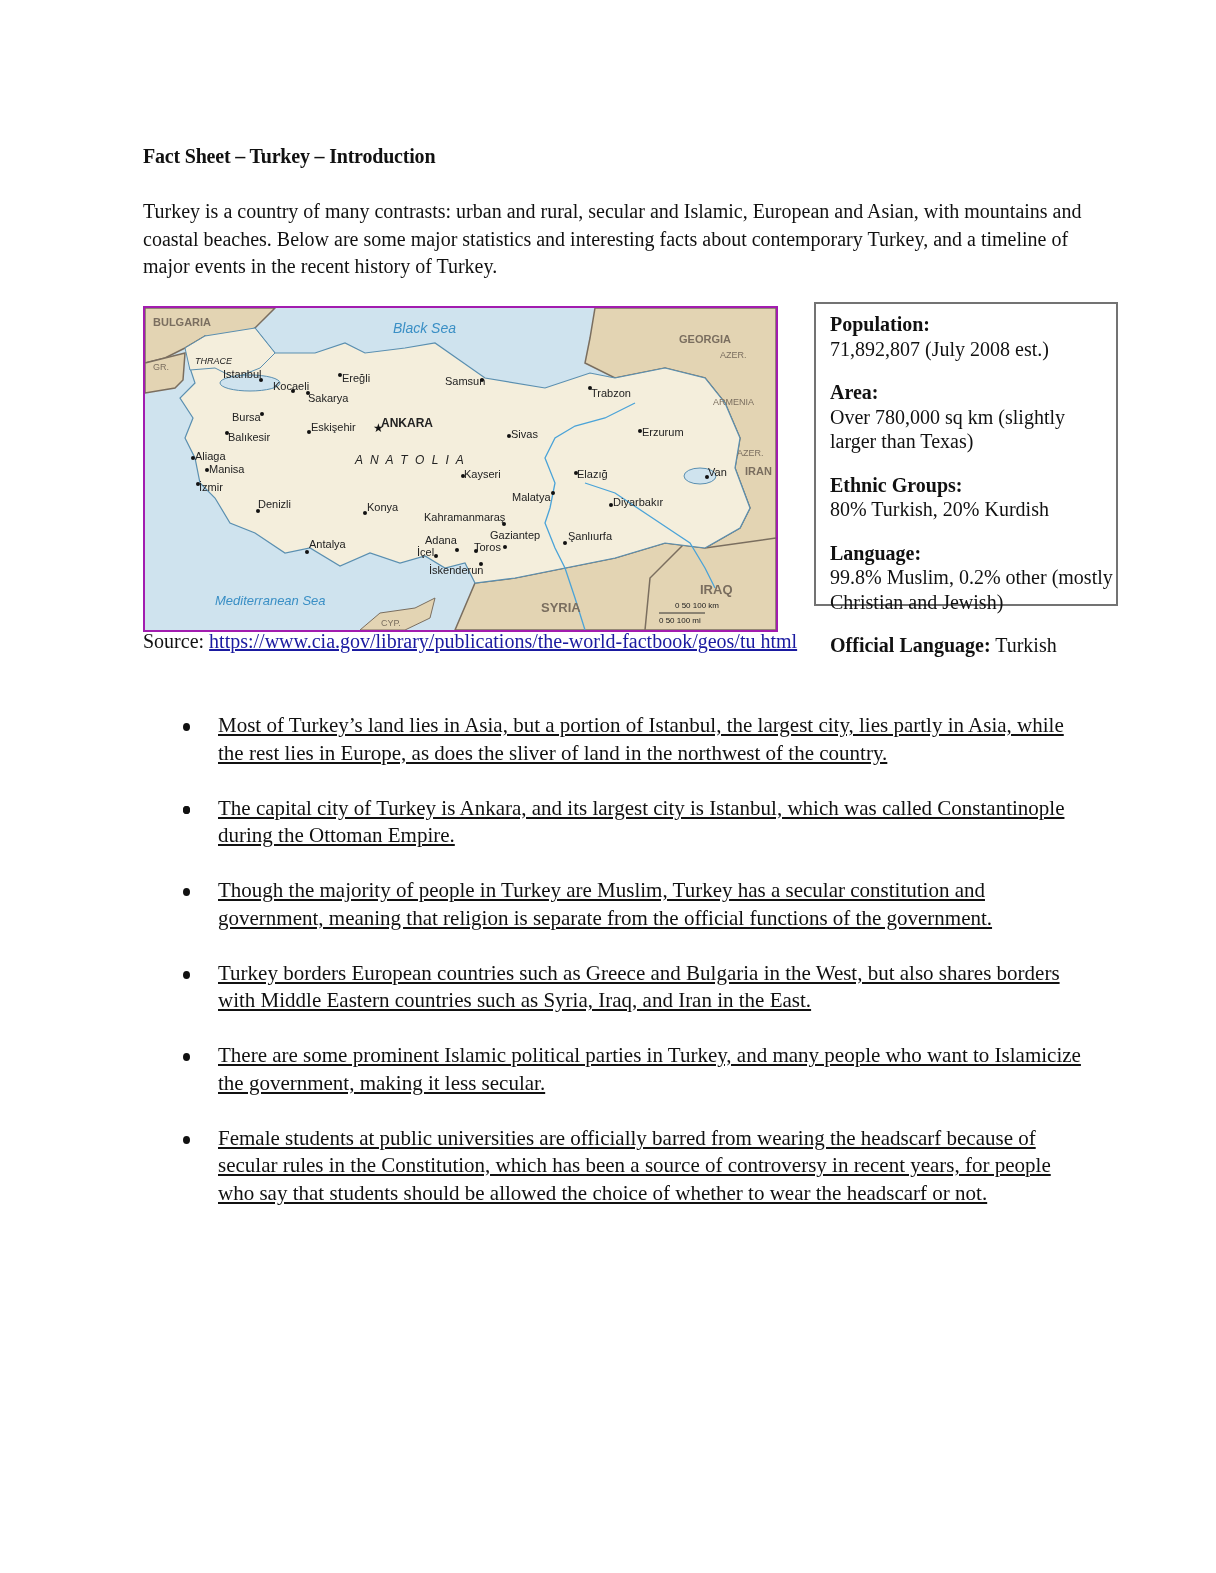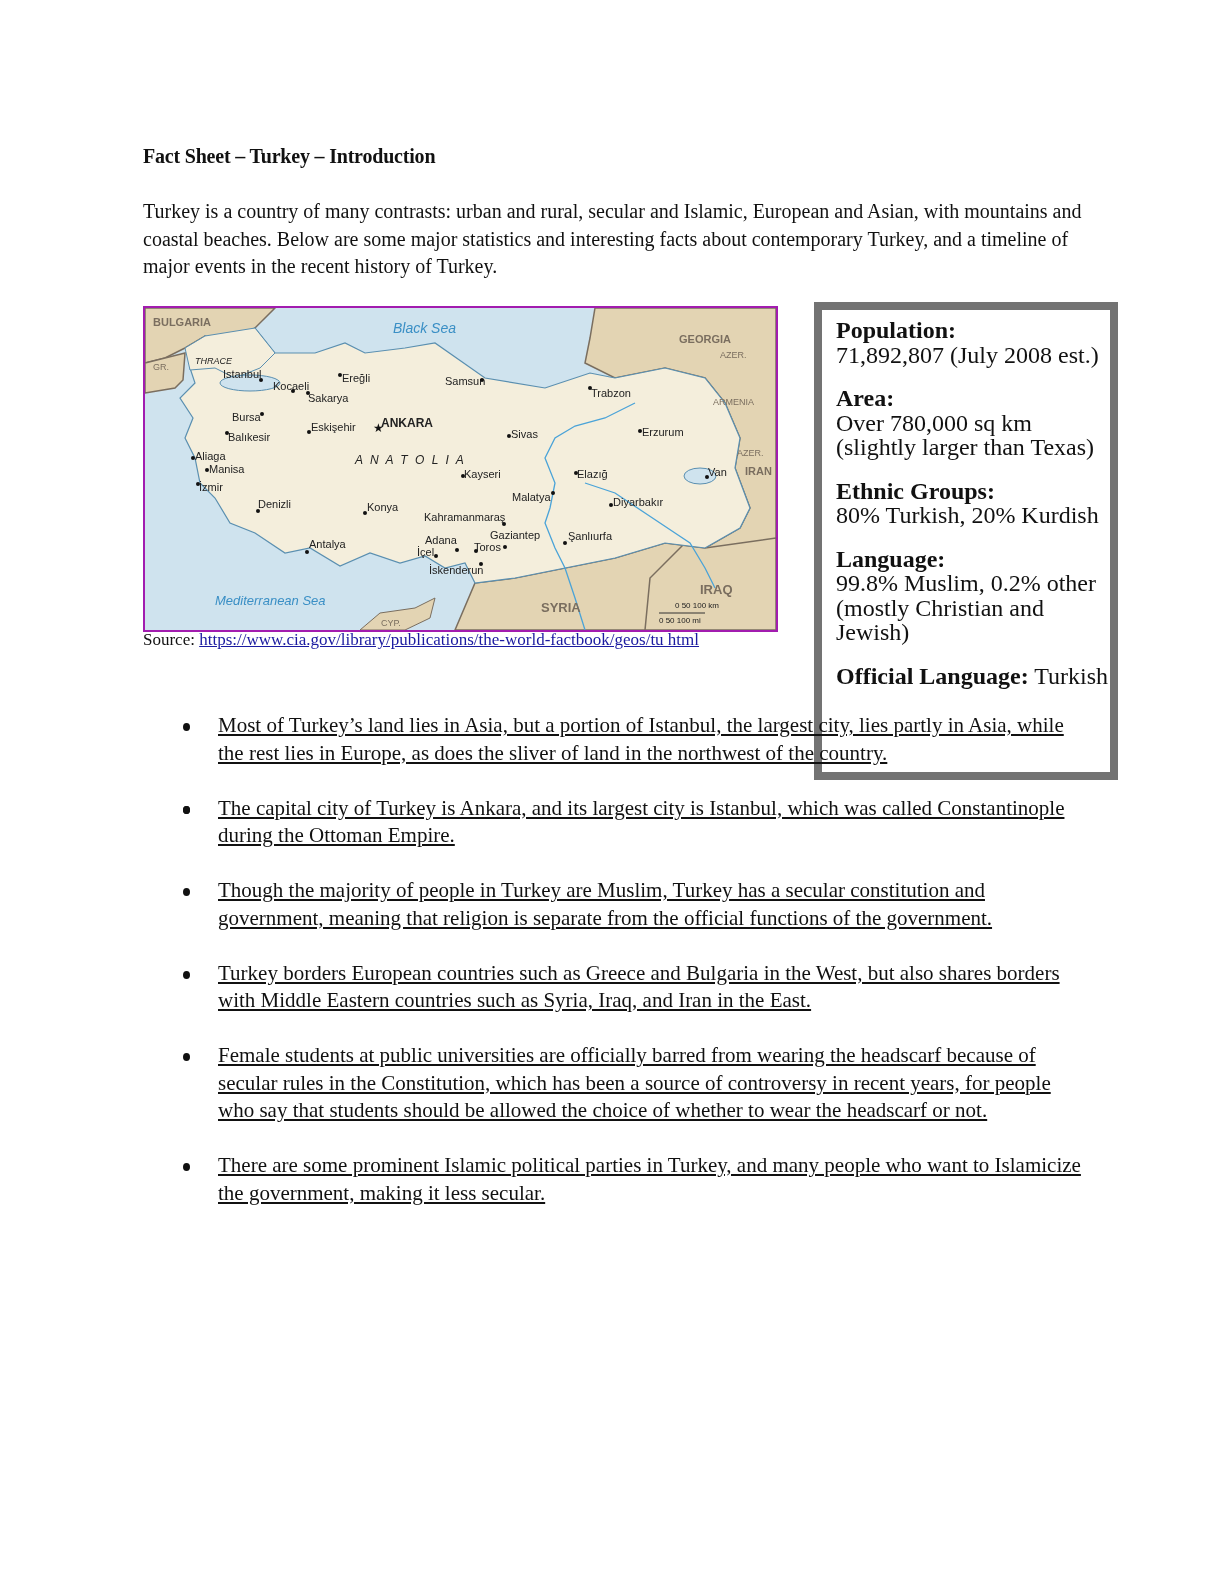--- a/index.html
+++ b/index.html
@@ -2,23 +2,23 @@
 <html><head>
 <meta charset="utf-8">
 <style>
   html, body { margin: 0; padding: 0; background: #ffffff; }
   body { width: 1216px; height: 1573px; position: relative; overflow: hidden;
          font-family: "Liberation Serif", "DejaVu Serif", serif; color: #111; }
   .title { position: absolute; left: 143px; top: 145px; font-size: 20px; font-weight: bold; letter-spacing: -0.2px; }
   .intro { position: absolute; left: 143px; top: 198px; width: 960px; font-size: 20px; line-height: 27.5px; }
   .map { position: absolute; left: 143px; top: 306px; width: 631px; height: 322px; border: 2px solid #a21caf; overflow: hidden; background: #86efac; }
   .map svg { display: block; }
-  .source { position: absolute; left: 143px; top: 630px; font-size: 17px; white-space: nowrap; }
+  .source { position: absolute; left: 143px; top: 630px; font-size: 20px; white-space: nowrap; }
   .source a { color: #1a1aa0; text-decoration: underline; }
-  .factbox { position: absolute; left: 814px; top: 302px; width: 304px; height: 478px; border: 8px solid #737373; box-sizing: border-box; padding: 8px 0 0 14px; font-size: 24px; line-height: 24.5px; }
+  .factbox { position: absolute; left: 814px; top: 302px; width: 304px; height: 304px; border: 2px solid #737373; box-sizing: border-box; padding: 8px 0 0 14px; font-size: 20px; line-height: 24.5px; }
   .fact { margin-bottom: 19px; }
   .fact .lbl { font-weight: bold; }
   .fact.inline { margin-top: 3px; }
   .bullets { position: absolute; left: 170px; top: 708px; width: 910px; margin: 4px; padding: 0; list-style: none; font-size: 21px; line-height: 27.5px; text-decoration: underline; }
   .bullets li { position: relative; padding-left: 44px; margin-bottom: 27.5px; }
   .bullets li .dot { position: absolute; left: 9px; top: 11px; width: 7px; height: 8px; border-radius: 50%; background: #111; }
   .maplabel { font-family: "Liberation Sans", "DejaVu Sans", sans-serif; }
 </style>
 </head>
 <body>
@@ -163,15 +163,15 @@
     <span class="lbl">Official Language:</span><span> Turkish</span>
   </div>
 </div>
 
 <ul class="bullets">
   <li><span class="dot"></span><span>Most of Turkey’s land lies in Asia, but a portion of Istanbul, the largest city, lies partly in Asia, while the rest lies in Europe, as does the sliver of land in the northwest of the country.</span></li>
   <li><span class="dot"></span></li>
   <li><span class="dot"></span><span>The capital city of Turkey is Ankara, and its largest city is Istanbul, which was called Constantinople during the Ottoman Empire.</span></li>
   <li><span class="dot"></span><span>Though the majority of people in Turkey are Muslim, Turkey has a secular constitution and government, meaning that religion is separate from the official functions of the government.</span></li>
   <li><span class="dot"></span><span>Turkey borders European countries such as Greece and Bulgaria in the West, but also shares borders with Middle Eastern countries such as Syria, Iraq, and Iran in the East.</span></li>
+  <li><span class="dot"></span><span>There are some prominent Islamic political parties in Turkey, and many people who want to Islamicize the government, making it less secular.</span></li>
   <li><span class="dot"></span><span>Female students at public universities are officially barred from wearing the headscarf because of secular rules in the Constitution, which has been a source of controversy in recent years, for people who say that students should be allowed the choice of whether to wear the headscarf or not.</span></li>
-  <li><span class="dot"></span><span>There are some prominent Islamic political parties in Turkey, and many people who want to Islamicize the government, making it less secular.</span></li>
 </ul>
 
 </body></html>

